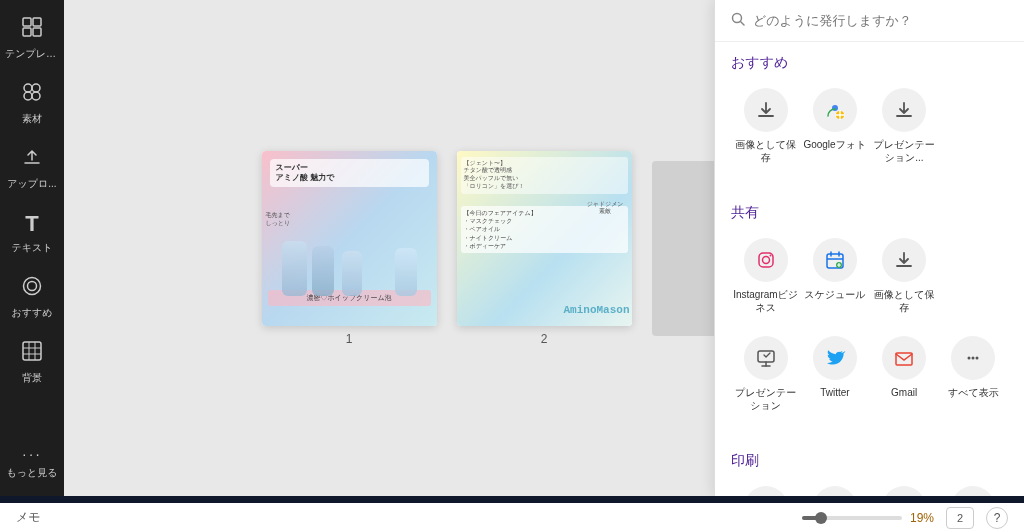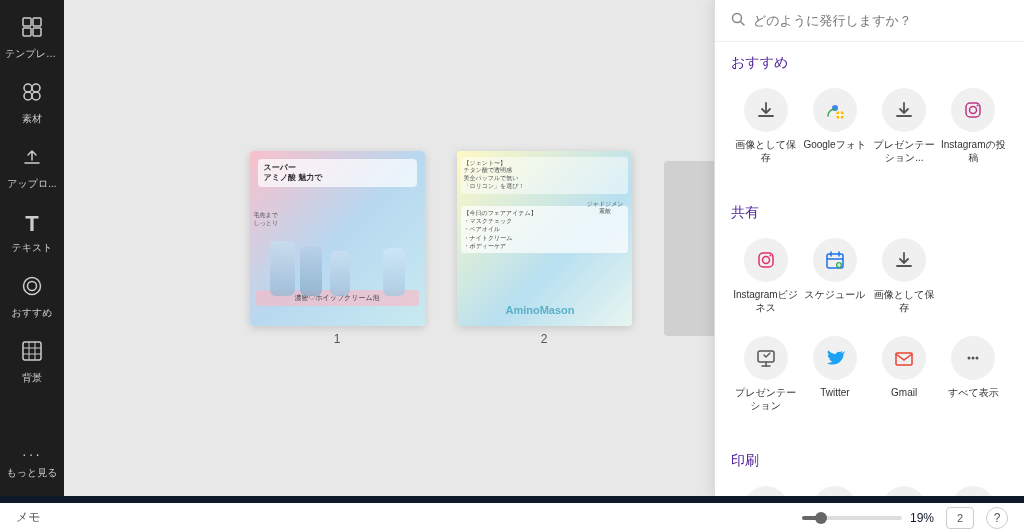--- a/index.html
+++ b/index.html
@@ -41,21 +41,21 @@
       display: flex;
       align-items: center;
       justify-content: center;
       position: relative;
       overflow: hidden;
     }
 
     .canvas-area {
       display: flex;
       align-items: center;
-      gap: 32px;
+      gap: 20px;
     }
 
     .page-thumb {
       display: flex;
       flex-direction: column;
       align-items: center;
       gap: 6px;
     }
     .thumb-img {
       width: 175px;
@@ -215,21 +215,21 @@
     .slider-thumb {
       width: 12px;
       height: 12px;
       border-radius: 50%;
       background: #666;
       position: absolute;
       top: -4px;
       left: 19%;
       transform: translateX(-50%);
     }
-    .bottom-percent { font-size: 12px; color: #0f172a; }
+    .bottom-percent { font-size: 12px; color: #a16207; }
     .bottom-page-btn {
       width: 28px;
       height: 22px;
       border: 1px solid #ccc;
       border-radius: 4px;
       display: flex;
       align-items: center;
       justify-content: center;
       font-size: 11px;
       cursor: pointer;
@@ -341,21 +341,21 @@
         <div class="thumb-img">
           <div class="page2-bg">
             <div style="position:absolute;top:0;left:0;right:0;bottom:0;overflow:hidden;">
               <div style="position:absolute;top:6px;left:4px;right:4px;font-size:6px;color:#555;line-height:1.3;background:rgba(255,255,255,0.5);padding:3px;border-radius:3px;">
                 【ジェント〜】<br>チタン酸で透明感<br>美全パッフルで無い<br>「ロリコン」を選び！
               </div>
               <div style="position:absolute;top:55px;left:4px;right:4px;background:rgba(255,255,255,0.7);border-radius:3px;padding:3px;font-size:6px;color:#444;line-height:1.4;">
                 【今日のフェアアイテム】<br>・マスクチェック<br>・ベアオイル<br>・ナイトクリーム<br>・ボディーケア
               </div>
               <div style="position:absolute;top:50px;right:8px;font-size:6px;color:#555;line-height:1.3;text-align:center;">ジャドジメン<br>素敵</div>
-              <div style="position:absolute;bottom:10px;left:0;right:8px;text-align:center;font-size:11px;font-weight:bold;color:#5bb0c8;">AminoMason</div>
+              <div style="position:absolute;bottom:10px;left:0;right:2px;text-align:right;font-size:11px;font-weight:bold;color:#5bb0c8;font-family:Liberation Mono, monospace;">AminoMason</div>
             </div>
           </div>
         </div>
         <span class="page-num">2</span>
       </div>
 
       <div class="page-thumb">
         <div class="thumb-placeholder">
           <span>+</span>
         </div>
@@ -403,30 +403,20 @@
           <div class="popup-item">
             <div class="popup-icon-circle">
               <svg width="22" height="22" viewBox="0 0 22 22" fill="none">
                 <path d="M11 4v10M7 10l4 4 4-4" stroke="#555" stroke-width="1.8" stroke-linecap="round" stroke-linejoin="round"></path>
                 <path d="M4 17h14" stroke="#555" stroke-width="1.8" stroke-linecap="round"></path>
               </svg>
             </div>
             <span class="popup-item-label">プレゼンテーション...</span>
           </div>
 
-          <div class="popup-item">
-            <div class="popup-icon-circle">
-              <svg width="22" height="22" viewBox="0 0 22 22" fill="none">
-                <rect x="4" y="4" width="14" height="14" rx="4" stroke="#c13584" stroke-width="1.5"></rect>
-                <circle cx="11" cy="11" r="3.5" stroke="#c13584" stroke-width="1.5"></circle>
-                <circle cx="15.5" cy="6.5" r="1" fill="#c13584"></circle>
-              </svg>
-            </div>
-            <span class="popup-item-label">Instagramの投稿</span>
-          </div>
         </div>
       </div>
 
       <div class="popup-divider"></div>
 
       <div class="popup-section">
         <div class="popup-section-title">共有</div>
         <div class="popup-grid">
 
           <div class="popup-item">

